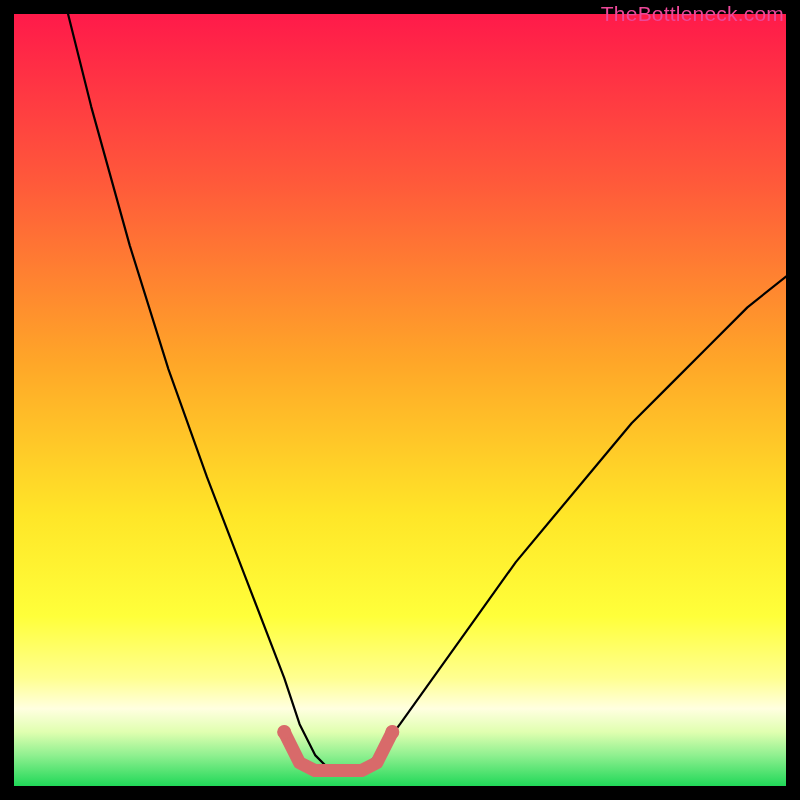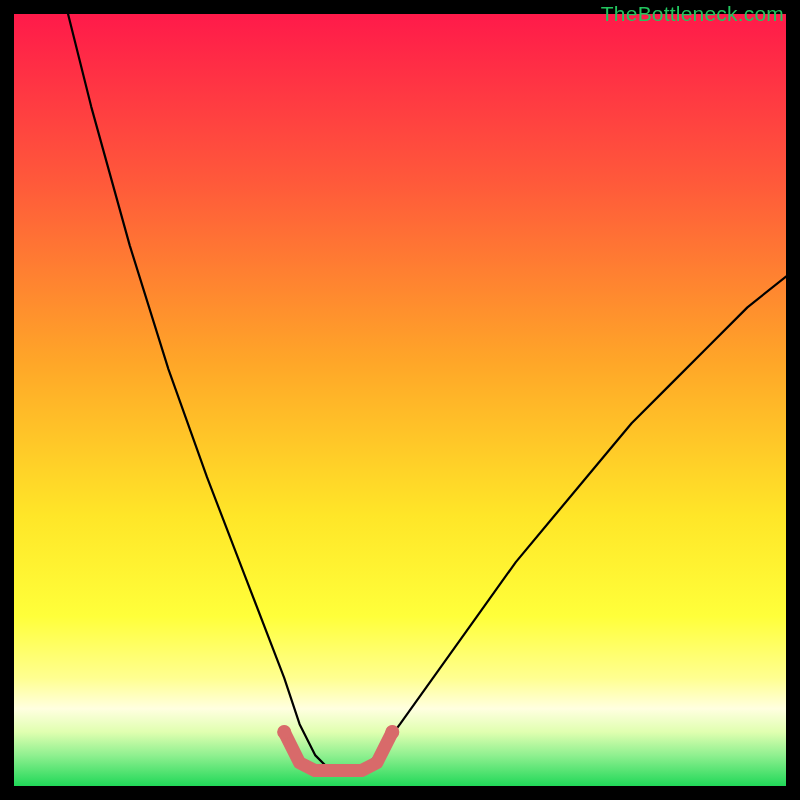--- a/index.html
+++ b/index.html
@@ -30,21 +30,21 @@
     position: absolute;
     left: 0;
     top: 0;
     width: 772px;
     height: 772px;
   }
   .watermark {
     position: absolute;
     top: 2px;
     right: 16px;
-    color: #22c55e;
+    color: #ec4899;
     font-size: 21px;
     font-weight: 500;
     letter-spacing: 0.2px;
     font-family: Arial, Helvetica, sans-serif;
     text-align: right;
   }
   svg { display: block; }
 </style>
 </head>
 <body>

